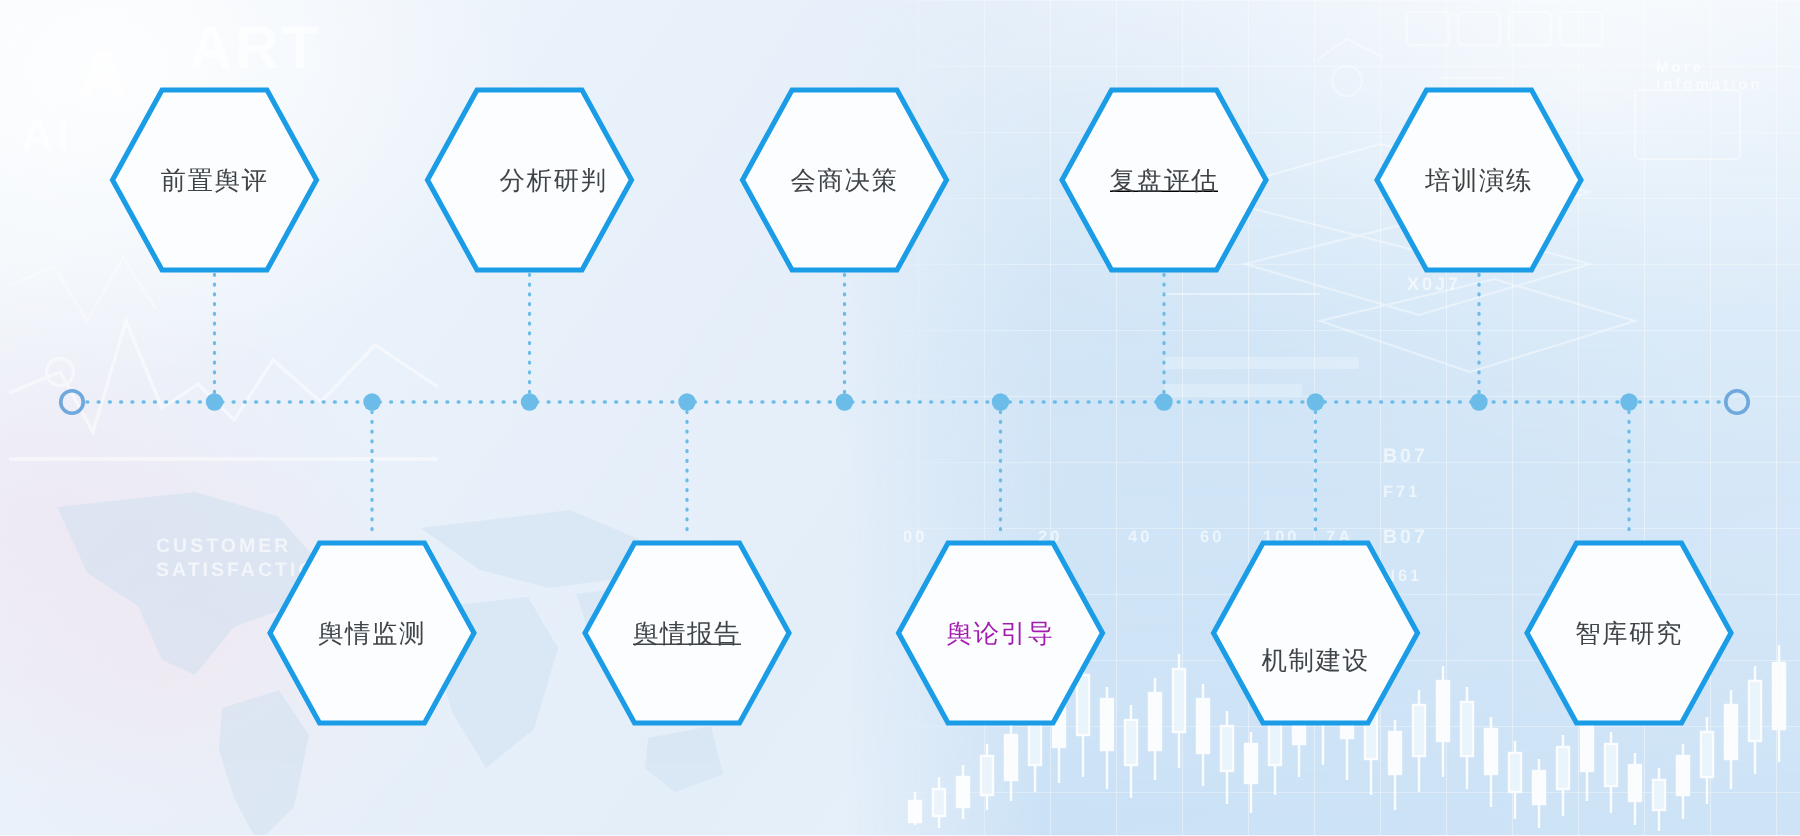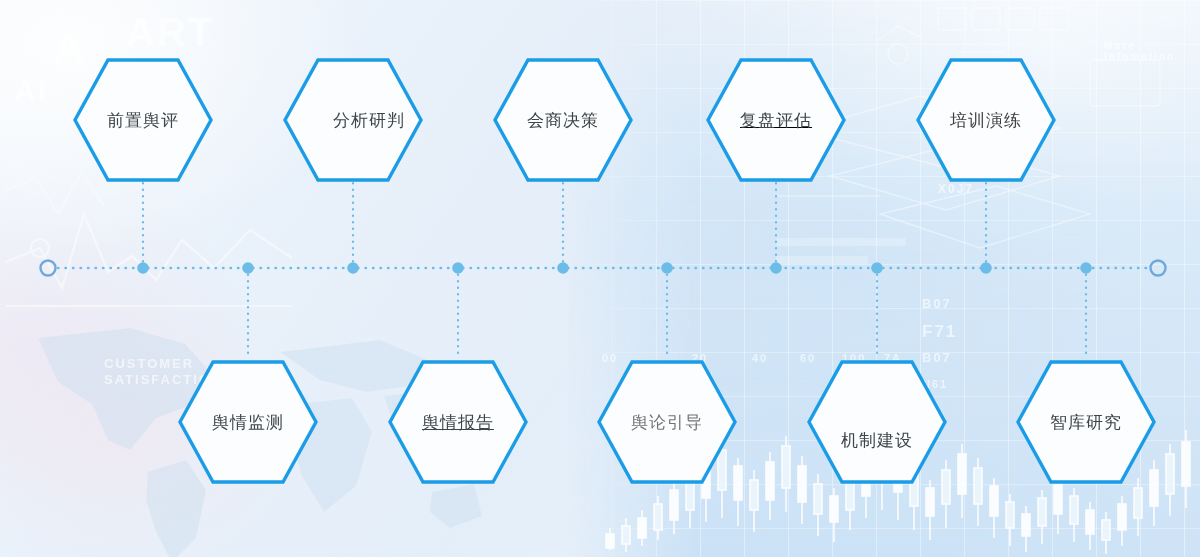--- a/index.html
+++ b/index.html
@@ -244,21 +244,21 @@
   </svg>
 
   <div id="ghost-text-holder">
       <div class="bg-ghost-text" style="left: 52px; top: 22px; font-size: 46px;">A</div>
       <div class="bg-ghost-text" style="left: 14px; top: 74px; font-size: 30px;">AI</div>
       <div class="bg-ghost-text" style="left: 126px; top: 10px; font-size: 40px;">ART</div>
       <div class="bg-ghost-text" style="left: 104px; top: 356px; font-size: 13px;">CUSTOMER</div>
       <div class="bg-ghost-text" style="left: 104px; top: 372px; font-size: 13px;">SATISFACTION</div>
       <div class="bg-ghost-text" style="left: 1104px; top: 40px; font-size: 10px;">More  Infomation</div>
       <div class="bg-ghost-text" style="left: 922px; top: 296px; font-size: 13px;">B07</div>
-      <div class="bg-ghost-text" style="left: 922px; top: 322px; font-size: 17px;">F71</div>
+      <div class="bg-ghost-text" style="left: 922px; top: 322px; font-size: 11px;">F71</div>
       <div class="bg-ghost-text" style="left: 922px; top: 350px; font-size: 13px;">B07</div>
       <div class="bg-ghost-text" style="left: 922px; top: 378px; font-size: 11px;">N61</div>
       <div class="bg-ghost-text" style="left: 926px; top: 182px; font-size: 12px; margin-left: 12px;">X0J7</div>
       <div class="bg-ghost-text" style="left: 602px; top: 352px; font-size: 11px;">00</div>
       <div class="bg-ghost-text" style="left: 692px; top: 352px; font-size: 11px;">20</div>
       <div class="bg-ghost-text" style="left: 752px; top: 352px; font-size: 11px;">40</div>
       <div class="bg-ghost-text" style="left: 800px; top: 352px; font-size: 11px;">60</div>
       <div class="bg-ghost-text" style="left: 842px; top: 352px; font-size: 11px;">100</div>
       <div class="bg-ghost-text" style="left: 884px; top: 352px; font-size: 11px;">7A</div>
     </div>
@@ -317,21 +317,21 @@
       <div class="hex" style="left: 492px; top: 57px;">
         <svg class="hex-shape" viewBox="0 0 142 126">
           <polygon points="36,3 106,3 139,63 106,123 36,123 3,63" fill="#fbfdfe" stroke="#1B9CE6" stroke-width="3.4" stroke-linejoin="miter"></polygon>
         </svg>
         <span class="hex-label" style="color: rgb(63, 68, 73);">会商决策</span>
       </div>
       <div class="hex" style="left: 596px; top: 359px;">
         <svg class="hex-shape" viewBox="0 0 142 126">
           <polygon points="36,3 106,3 139,63 106,123 36,123 3,63" fill="#fbfdfe" stroke="#1B9CE6" stroke-width="3.4" stroke-linejoin="miter"></polygon>
         </svg>
-        <span class="hex-label" style="color: #737373;">舆论引导</span>
+        <span class="hex-label" style="color: #a21caf;">舆论引导</span>
       </div>
       <div class="hex" style="left: 705px; top: 57px; text-decoration: underline;">
         <svg class="hex-shape" viewBox="0 0 142 126">
           <polygon points="36,3 106,3 139,63 106,123 36,123 3,63" fill="#fbfdfe" stroke="#1B9CE6" stroke-width="3.4" stroke-linejoin="miter"></polygon>
         </svg>
         <span class="hex-label" style="color: rgb(63, 68, 73);">复盘评估</span>
       </div>
       <div class="hex" style="left: 806px; top: 359px;">
         <svg class="hex-shape" viewBox="0 0 142 126">
           <polygon points="36,3 106,3 139,63 106,123 36,123 3,63" fill="#fbfdfe" stroke="#1B9CE6" stroke-width="3.4" stroke-linejoin="miter"></polygon>

